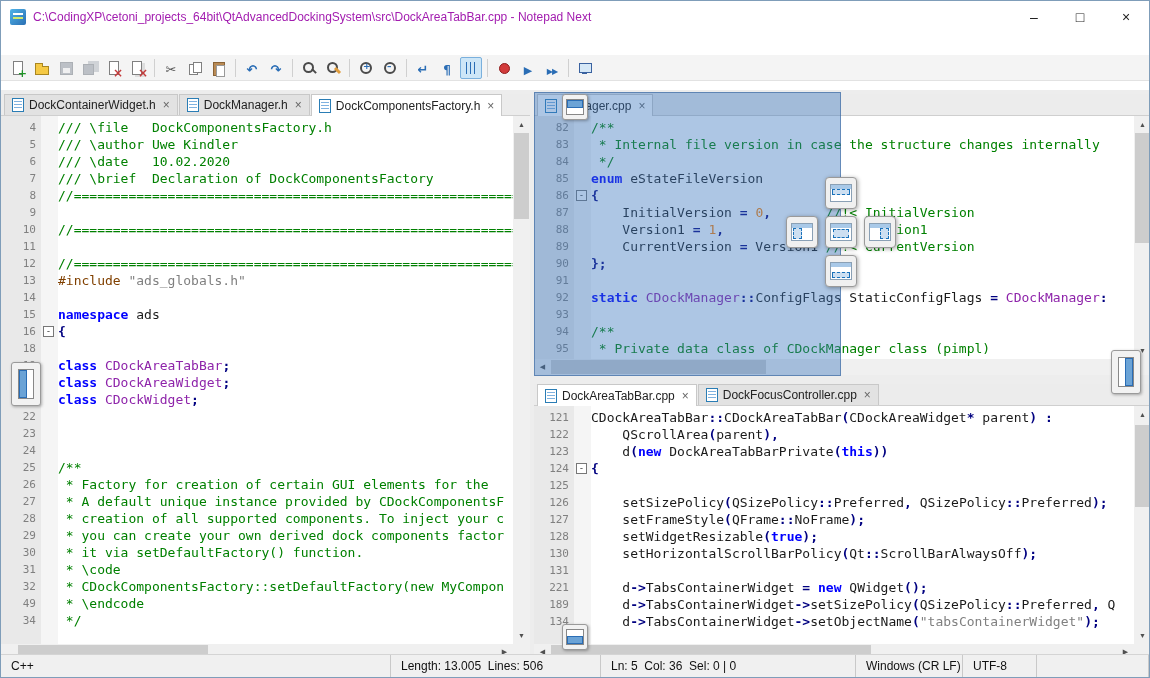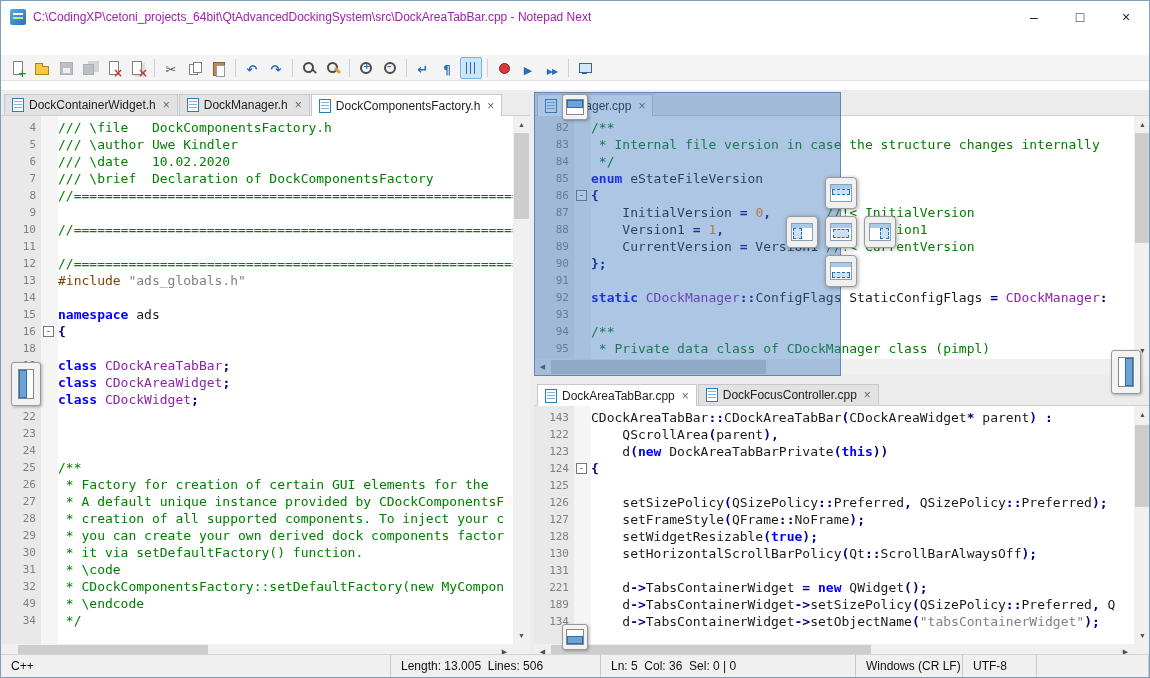--- a/index.html
+++ b/index.html
@@ -543,21 +543,21 @@
             <span class="doc-icon"></span>
             <span class="tab-label">DockFocusController.cpp</span>
             <span class="tab-close">×</span>
           </div>
         </div>
       <div class="editor">
         <div class="margin-ln"></div>
         <div class="margin-fold"></div>
         <div class="lines">
             <div class="row">
-              <span class="ln">143</span>
+              <span class="ln">121</span>
               <span class="fold"></span>
               <span class="code"><span class="tok-d">CDockAreaTabBar</span><span class="tok-o">::</span><span class="tok-d">CDockAreaTabBar</span><span class="tok-o">(</span><span class="tok-d">CDockAreaWidget</span><span class="tok-o">*</span><span class="tok-d"> parent</span><span class="tok-o">)</span><span class="tok-d"> </span><span class="tok-o">:</span></span>
             </div>
             <div class="row">
               <span class="ln">122</span>
               <span class="fold"></span>
               <span class="code"><span class="tok-d">    QScrollArea</span><span class="tok-o">(</span><span class="tok-d">parent</span><span class="tok-o">),</span></span>
             </div>
             <div class="row">
               <span class="ln">123</span>

